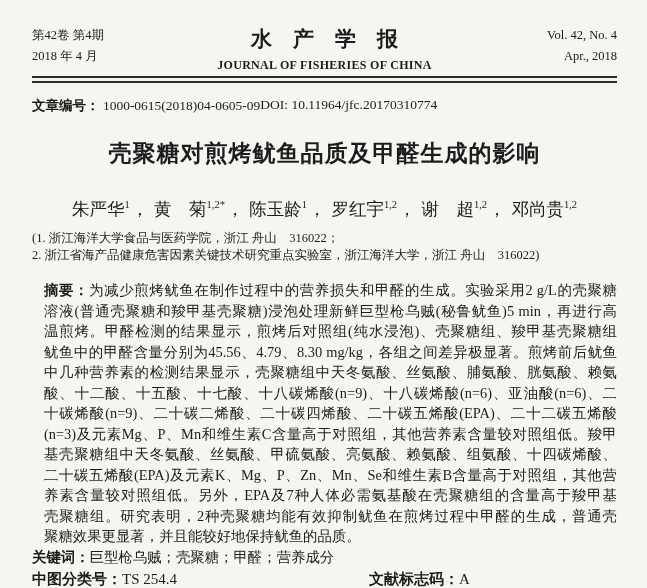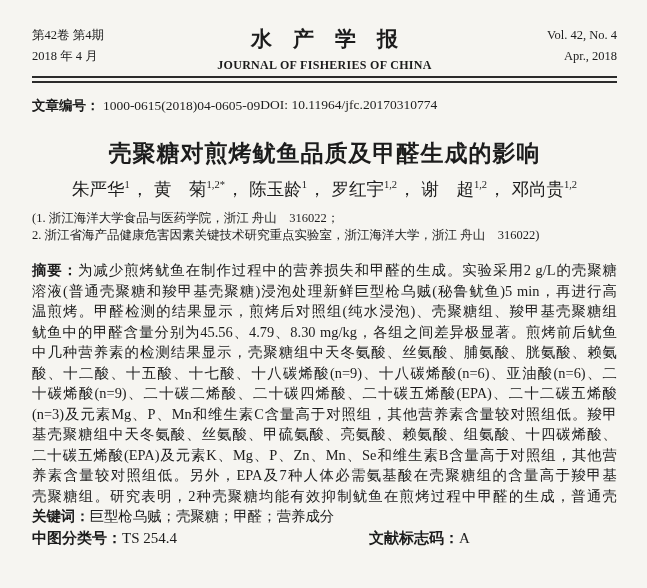--- a/index.html
+++ b/index.html
@@ -19,27 +19,27 @@
   .mh-right { width:125px; text-align:right; font-size:12.5px; line-height:21px; }
   .rule-double { margin-top:3px; height:3px; border-top:2.5px solid #2b2b2b; border-bottom:2.5px solid #2b2b2b; }
 
   
   .meta-row { display:flex; margin-top:14px; font-size:13.5px; }
   .blabel { font-weight:bold; font-family:"Liberation Sans","DejaVu Sans",sans-serif; }
 
   
   .art-title { margin-top:23px; text-align:center; font-size:23px; font-weight:bold; letter-spacing:1px;
                font-family:"Liberation Sans","DejaVu Sans",sans-serif; }
-  .authors { margin-top:8px; text-align:center; font-size:17.5px; }
+  .authors { margin-top:28px; text-align:center; font-size:17.5px; }
   .authors sup { font-size:10.5px; }
   .author-sep { display:inline-block; width:20px; }
   .affils { margin-top:9px; font-size:12.5px; line-height:17px; }
 
   
-  .abstract { margin-top:16px; font-size:14.4px; }
+  .abstract { margin-top:16px; font-size:14.4px;margin-left:12px; }
   .abs-line { line-height:20.5px; text-align:justify; text-align-last:justify; }
   .abs-line.last { text-align:left; text-align-last:left; }
   .kw-row  { line-height:21px; font-size:14.4px; }
   .clc-row { display:flex; line-height:21px; font-size:15px;gap:37px; }
   .clc-first { width:300px; }
 </style>
 </head>
 <body>
 
 <div class="page">
@@ -90,20 +90,21 @@
     <div class="abs-line">温煎烤。甲醛检测的结果显示，煎烤后对照组(纯水浸泡)、壳聚糖组、羧甲基壳聚糖组</div>
     <div class="abs-line">鱿鱼中的甲醛含量分别为45.56、4.79、8.30 mg/kg，各组之间差异极显著。煎烤前后鱿鱼</div>
     <div class="abs-line">中几种营养素的检测结果显示，壳聚糖组中天冬氨酸、丝氨酸、脯氨酸、胱氨酸、赖氨</div>
     <div class="abs-line">酸、十二酸、十五酸、十七酸、十八碳烯酸(n=9)、十八碳烯酸(n=6)、亚油酸(n=6)、二</div>
     <div class="abs-line">十碳烯酸(n=9)、二十碳二烯酸、二十碳四烯酸、二十碳五烯酸(EPA)、二十二碳五烯酸</div>
     <div class="abs-line">(n=3)及元素Mg、P、Mn和维生素C含量高于对照组，其他营养素含量较对照组低。羧甲</div>
     <div class="abs-line">基壳聚糖组中天冬氨酸、丝氨酸、甲硫氨酸、亮氨酸、赖氨酸、组氨酸、十四碳烯酸、</div>
     <div class="abs-line">二十碳五烯酸(EPA)及元素K、Mg、P、Zn、Mn、Se和维生素B含量高于对照组，其他营</div>
     <div class="abs-line">养素含量较对照组低。另外，EPA及7种人体必需氨基酸在壳聚糖组的含量高于羧甲基</div>
     <div class="abs-line">壳聚糖组。研究表明，2种壳聚糖均能有效抑制鱿鱼在煎烤过程中甲醛的生成，普通壳</div>
+    <div class="abs-line last">聚糖效果更显著，并且能较好地保持鱿鱼的品质。</div>
   </div>
 
   <div class="kw-row">
     <span class="blabel">关键词：</span><span>巨型枪乌贼；壳聚糖；甲醛；营养成分</span>
   </div>
 
   <div class="clc-row">
     <div class="clc-first">
       <span class="blabel">中图分类号：</span><span>TS 254.4</span>
     </div>

